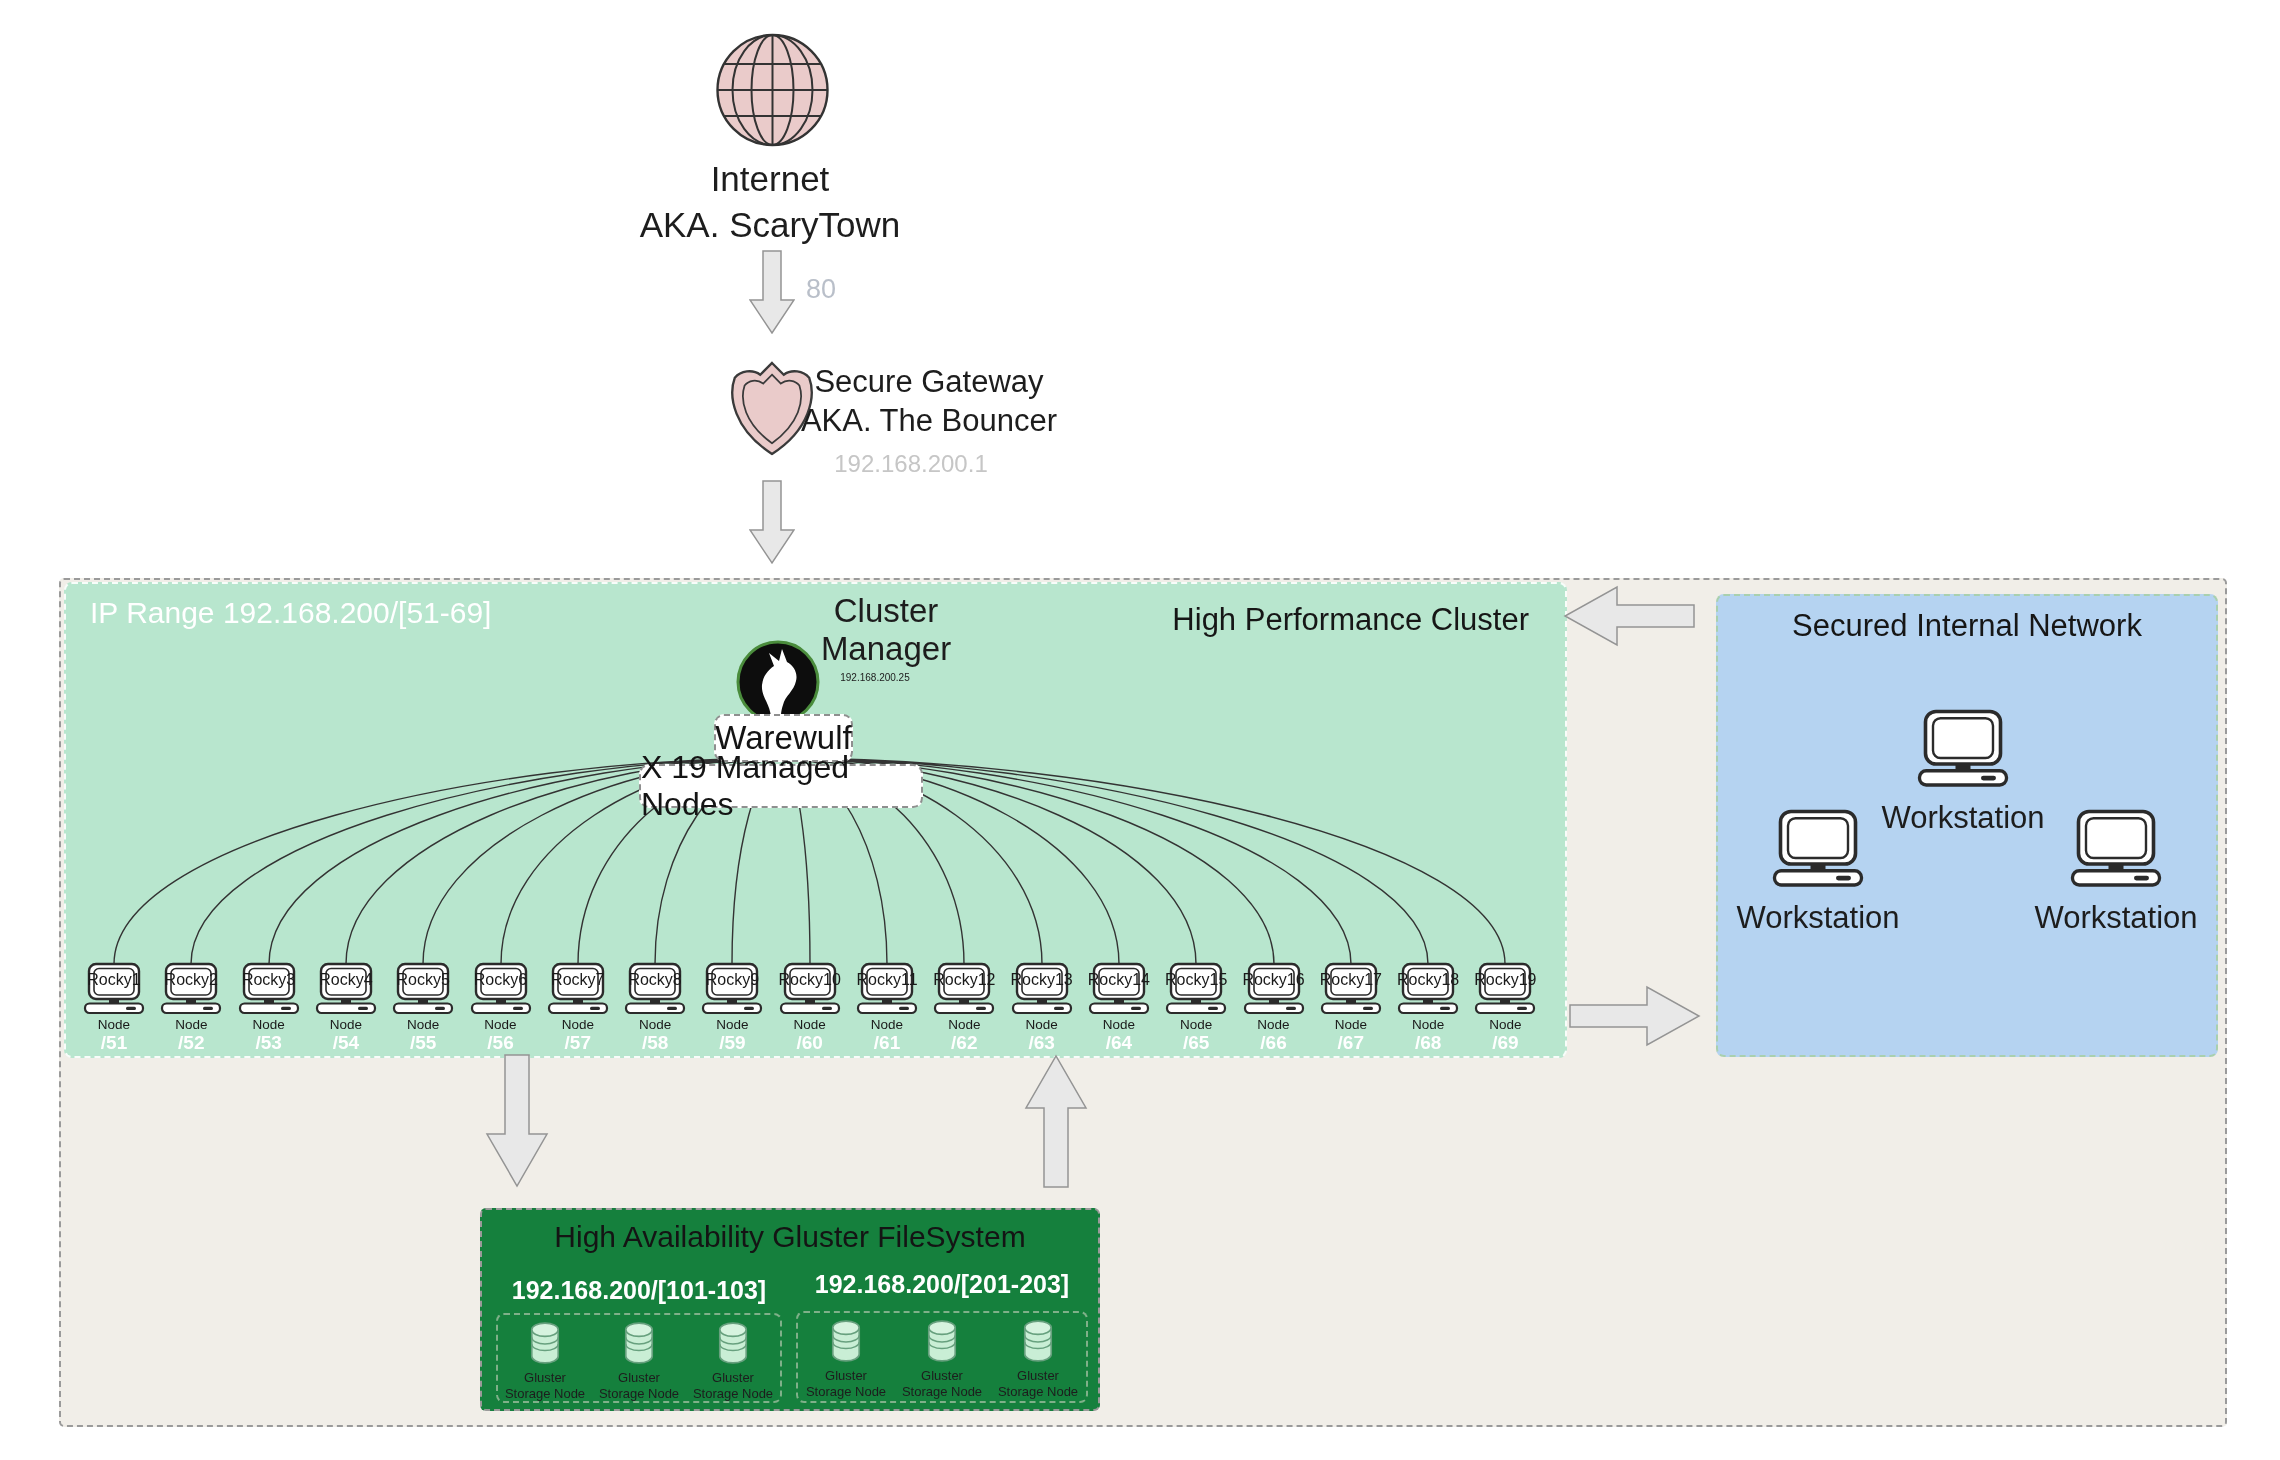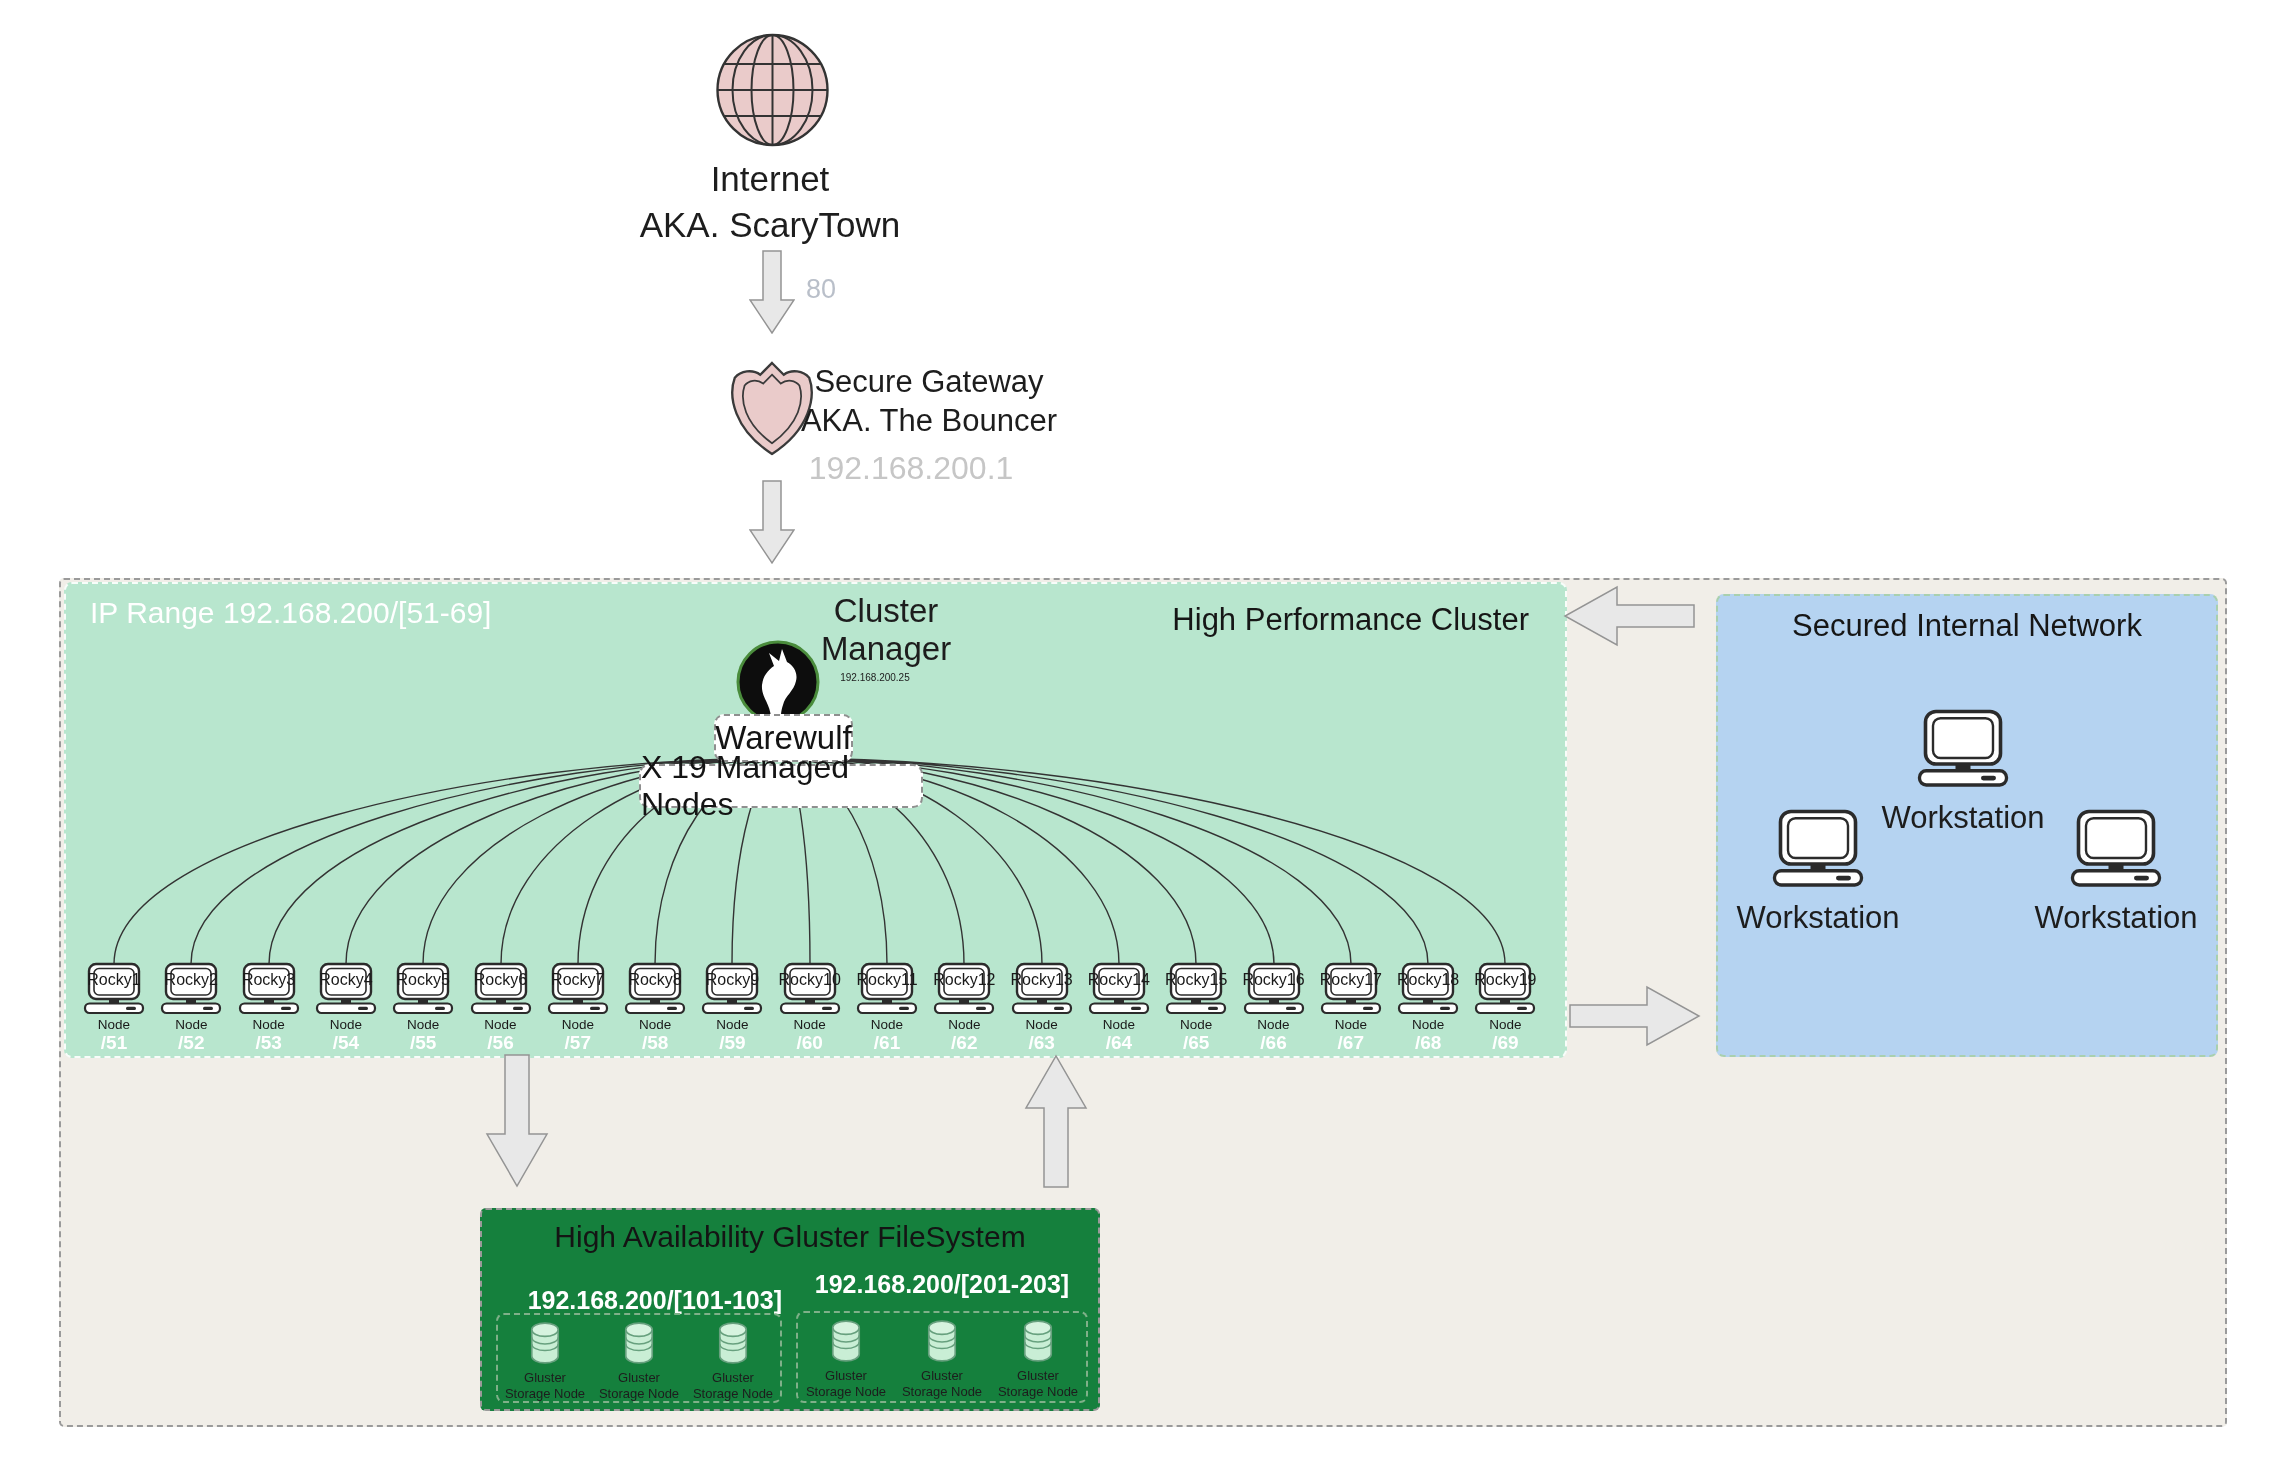--- a/index.html
+++ b/index.html
@@ -5,21 +5,21 @@
   * { margin:0; padding:0; box-sizing:border-box; }
   body { background:#fff; font-family:"Liberation Sans", sans-serif; }
   .page { position:relative; width:2280px; height:1460px; background:#fff; overflow:hidden; }
   .abs { position:absolute; }
   .caption { text-align:center; color:#1d1d1d; }
 
   
   .internet-caption { left:570px; top:156px; width:400px; font-size:35px; line-height:46px; font-weight:500; }
   .port-label { left:806px; top:274px; font-size:27px; color:#b9bfc9; font-weight:500; }
   .gateway-caption { left:798px; top:362px; width:262px; font-size:31px; line-height:39px; font-weight:500; }
-  .gateway-ip { left:796px; top:450px; width:230px; text-align:center; font-size:32px; color:#c6c6c6; }
+  .gateway-ip { left:796px; top:450px; width:230px; text-align:center; font-size:24px; color:#c6c6c6; }
 
   
   .outer-box { left:59px; top:578px; width:2168px; height:849px; background:#f1eee8;
                border:2px dashed #9a9a9a; border-radius:5px; }
 
   
   .green-box { left:64px; top:582px; width:1503px; height:476px; background:#b8e6ce;
                border:2px dashed rgba(255,255,255,.9); border-radius:8px; }
   .ip-range { left:24px; top:12px; font-size:30px; font-weight:normal; color:#ffffff; }
   .hpc-title { right:36px; top:18px; font-size:31px; font-weight:500; color:#161616; }
@@ -46,21 +46,21 @@
   .ws-top { left:145px; top:112px; }
   .ws-left { left:0px; top:212px; }
   .ws-right { left:298px; top:212px; }
   .ws-label { font-size:31px; color:#1d1d1d; margin-top:6px; font-weight:500; }
 
   
   .yellow-box { left:480px; top:1208px; width:620px; height:203px; background:#15803d;
                 border:2px dashed #9a9a9a; border-radius:6px; }
   .ha-title { left:0; top:10px; width:100%; text-align:center; font-size:30px; font-weight:500; color:#141414; }
   .grp-ip { text-align:center; font-size:25px; font-weight:bold; color:#ffffff; }
-  .grp-ip-1 { left:14px; top:76px; width:286px;text-align:right; }
+  .grp-ip-1 { left:14px; top:66px; width:286px; }
   .grp-ip-2 { left:314px; top:60px; width:292px; }
   .storage-group { border:2px dashed #7fb089; border-radius:8px; display:flex;
                    justify-content:space-around; align-items:flex-start; padding-top:6px; }
   .grp-1 { left:14px; top:103px; width:286px; height:90px; }
   .grp-2 { left:314px; top:101px; width:292px; height:92px; }
   .db-node { width:92px; text-align:center; }
   .db-label { font-size:13px; line-height:15.5px; color:#1d1d1d; margin-top:1px; font-weight:500; }
 
   .arrow-svg { position:absolute; }
 </style>

